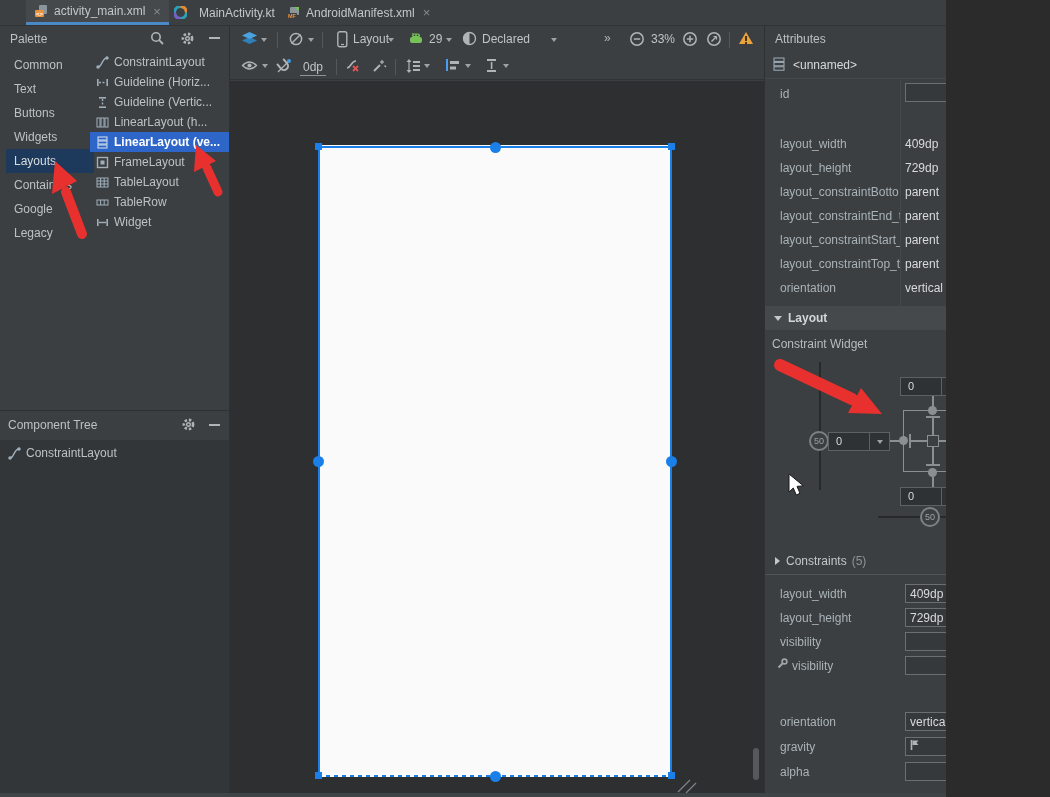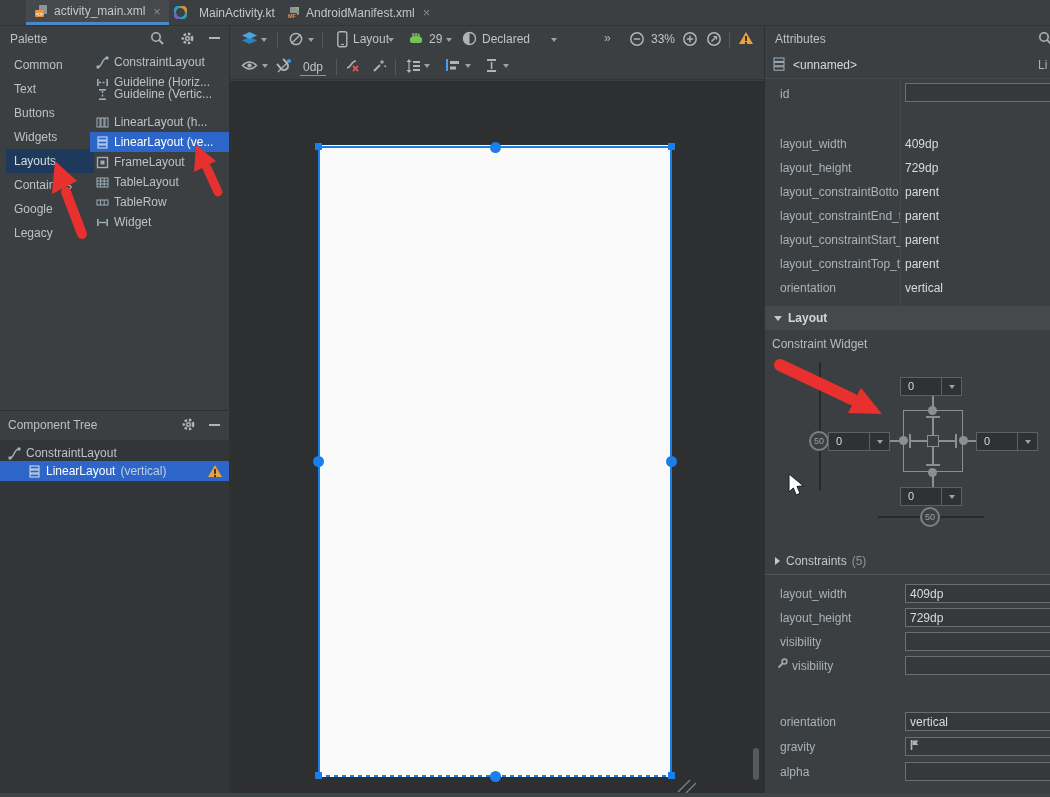--- a/index.html
+++ b/index.html
@@ -1,16 +1,16 @@
 <!DOCTYPE html>
 <html><head>
 <meta charset="utf-8">
 <style>
   html,body{margin:0;padding:0;background:#2b2b2b;}
-  #app{position:relative;width:1050px;height:797px;background:#3c3f41;overflow:hidden;
+  #app{position:relative;width:946px;height:797px;background:#3c3f41;overflow:hidden;
        font-family:"Liberation Sans",sans-serif;font-size:12px;color:#bbbec0;}
   .abs{position:absolute;}
   
   #tabbar{position:absolute;left:0;top:0;width:1050px;height:26px;background:#3c3f41;border-bottom:1px solid #313335;box-sizing:border-box;}
   .tab{position:absolute;top:0;height:25px;display:flex;align-items:center;gap:6px;padding:0 8px;box-sizing:border-box;cursor:default;}
   .tab.sel{background:#45494b;border-bottom:3px solid #4a88c7;}
   .tlabel{color:#c3c7c9;white-space:nowrap;}
   .tclose{color:#868b8e;font-size:13px;margin-left:2px;}
   
   .vline{position:absolute;background:#2e3132;}
@@ -144,41 +144,41 @@
   <div class="pitem" style="top:72px;">
     <span class="icon">
         <svg width="13" height="13">
           <rect x="1" y="3" width="1.6" height="7" fill="#9fb0bc"></rect>
           <rect x="10.4" y="3" width="1.6" height="7" fill="#9fb0bc"></rect>
           <line x1="3" y1="6.5" x2="10" y2="6.5" stroke="#9fb0bc" stroke-width="1.4" stroke-dasharray="2 1.5"></line>
         </svg>
       </span>
     <span>Guideline (Horiz...</span>
   </div>
-  <div class="pitem" style="top:84px;">
+  <div class="pitem" style="top:92px;">
     <span class="icon">
         <svg width="13" height="13">
           <rect x="3" y="1" width="7" height="1.6" fill="#9fb0bc"></rect>
           <rect x="3" y="10.4" width="7" height="1.6" fill="#9fb0bc"></rect>
           <line x1="6.5" y1="3" x2="6.5" y2="10" stroke="#9fb0bc" stroke-width="1.4" stroke-dasharray="2 1.5"></line>
         </svg>
       </span>
     <span>Guideline (Vertic...</span>
   </div>
   <div class="pitem" style="top:112px;">
     <span class="icon">
         <svg width="13" height="13">
           <rect x="1" y="2" width="3" height="9" fill="none" stroke="#9fb0bc"></rect>
           <rect x="5" y="2" width="3" height="9" fill="none" stroke="#9fb0bc"></rect>
           <rect x="9" y="2" width="3" height="9" fill="none" stroke="#9fb0bc"></rect>
         </svg>
       </span>
     <span>LinearLayout (h...</span>
   </div>
-  <div class="pitem sel" style="top:132px;">
+  <div class="pitem sel" style="top:132px;font-weight:bold;">
     <span class="icon">
         <svg width="13" height="13">
           <rect x="2" y="1" width="9" height="3" fill="none" stroke="#dce6ee"></rect>
           <rect x="2" y="5" width="9" height="3" fill="none" stroke="#dce6ee"></rect>
           <rect x="2" y="9" width="9" height="3" fill="none" stroke="#dce6ee"></rect>
         </svg>
       </span>
     <span>LinearLayout (ve...</span>
   </div>
   <div class="pitem" style="top:152px;">
@@ -236,32 +236,20 @@
 
   <div class="trow" style="left:8px;top:444px;height:18px;">
     <span class="icon">
         <svg width="13" height="13">
           <path d="M2,11 C6,11 6,2 11,2" fill="none" stroke="#9fb0bc" stroke-width="1.4"></path>
           <circle cx="2" cy="11" r="1.7" fill="#9fb0bc"></circle>
           <circle cx="11" cy="2" r="1.7" fill="#9fb0bc"></circle>
         </svg>
       </span>
     <span>ConstraintLayout</span>
-  </div>
-  <div class="trow sel" style="left:0;top:461px;width:229px;height:20px;padding-left:28px;box-sizing:border-box;">
-    <span class="icon">
-        <svg width="13" height="13">
-          <rect x="2" y="1" width="9" height="3" fill="none" stroke="#dce6ee"></rect>
-          <rect x="2" y="5" width="9" height="3" fill="none" stroke="#dce6ee"></rect>
-          <rect x="2" y="9" width="9" height="3" fill="none" stroke="#dce6ee"></rect>
-        </svg>
-      </span>
-    <span>LinearLayout</span>
-    <span style="color:#c3cede;">(vertical)</span>
-    <span class="warn" style="left:208px;top:4px;"></span>
   </div>
 
   <div class="abs" style="left:230px;top:26px;width:535px;height:27px;background:#3c3f41;"></div>
   <span class="icon abs" style="left:241px;top:31px;">
     <svg width="17" height="16">
         <polygon points="8.5,6 16,9.5 8.5,13 1,9.5" fill="#2f7fb8"></polygon>
         <polygon points="8.5,1 16,4.5 8.5,8 1,4.5" fill="#4aa3e0"></polygon>
       </svg>
   </span>
   <span class="ddtri abs" style="left:261px;top:38px;"></span>

